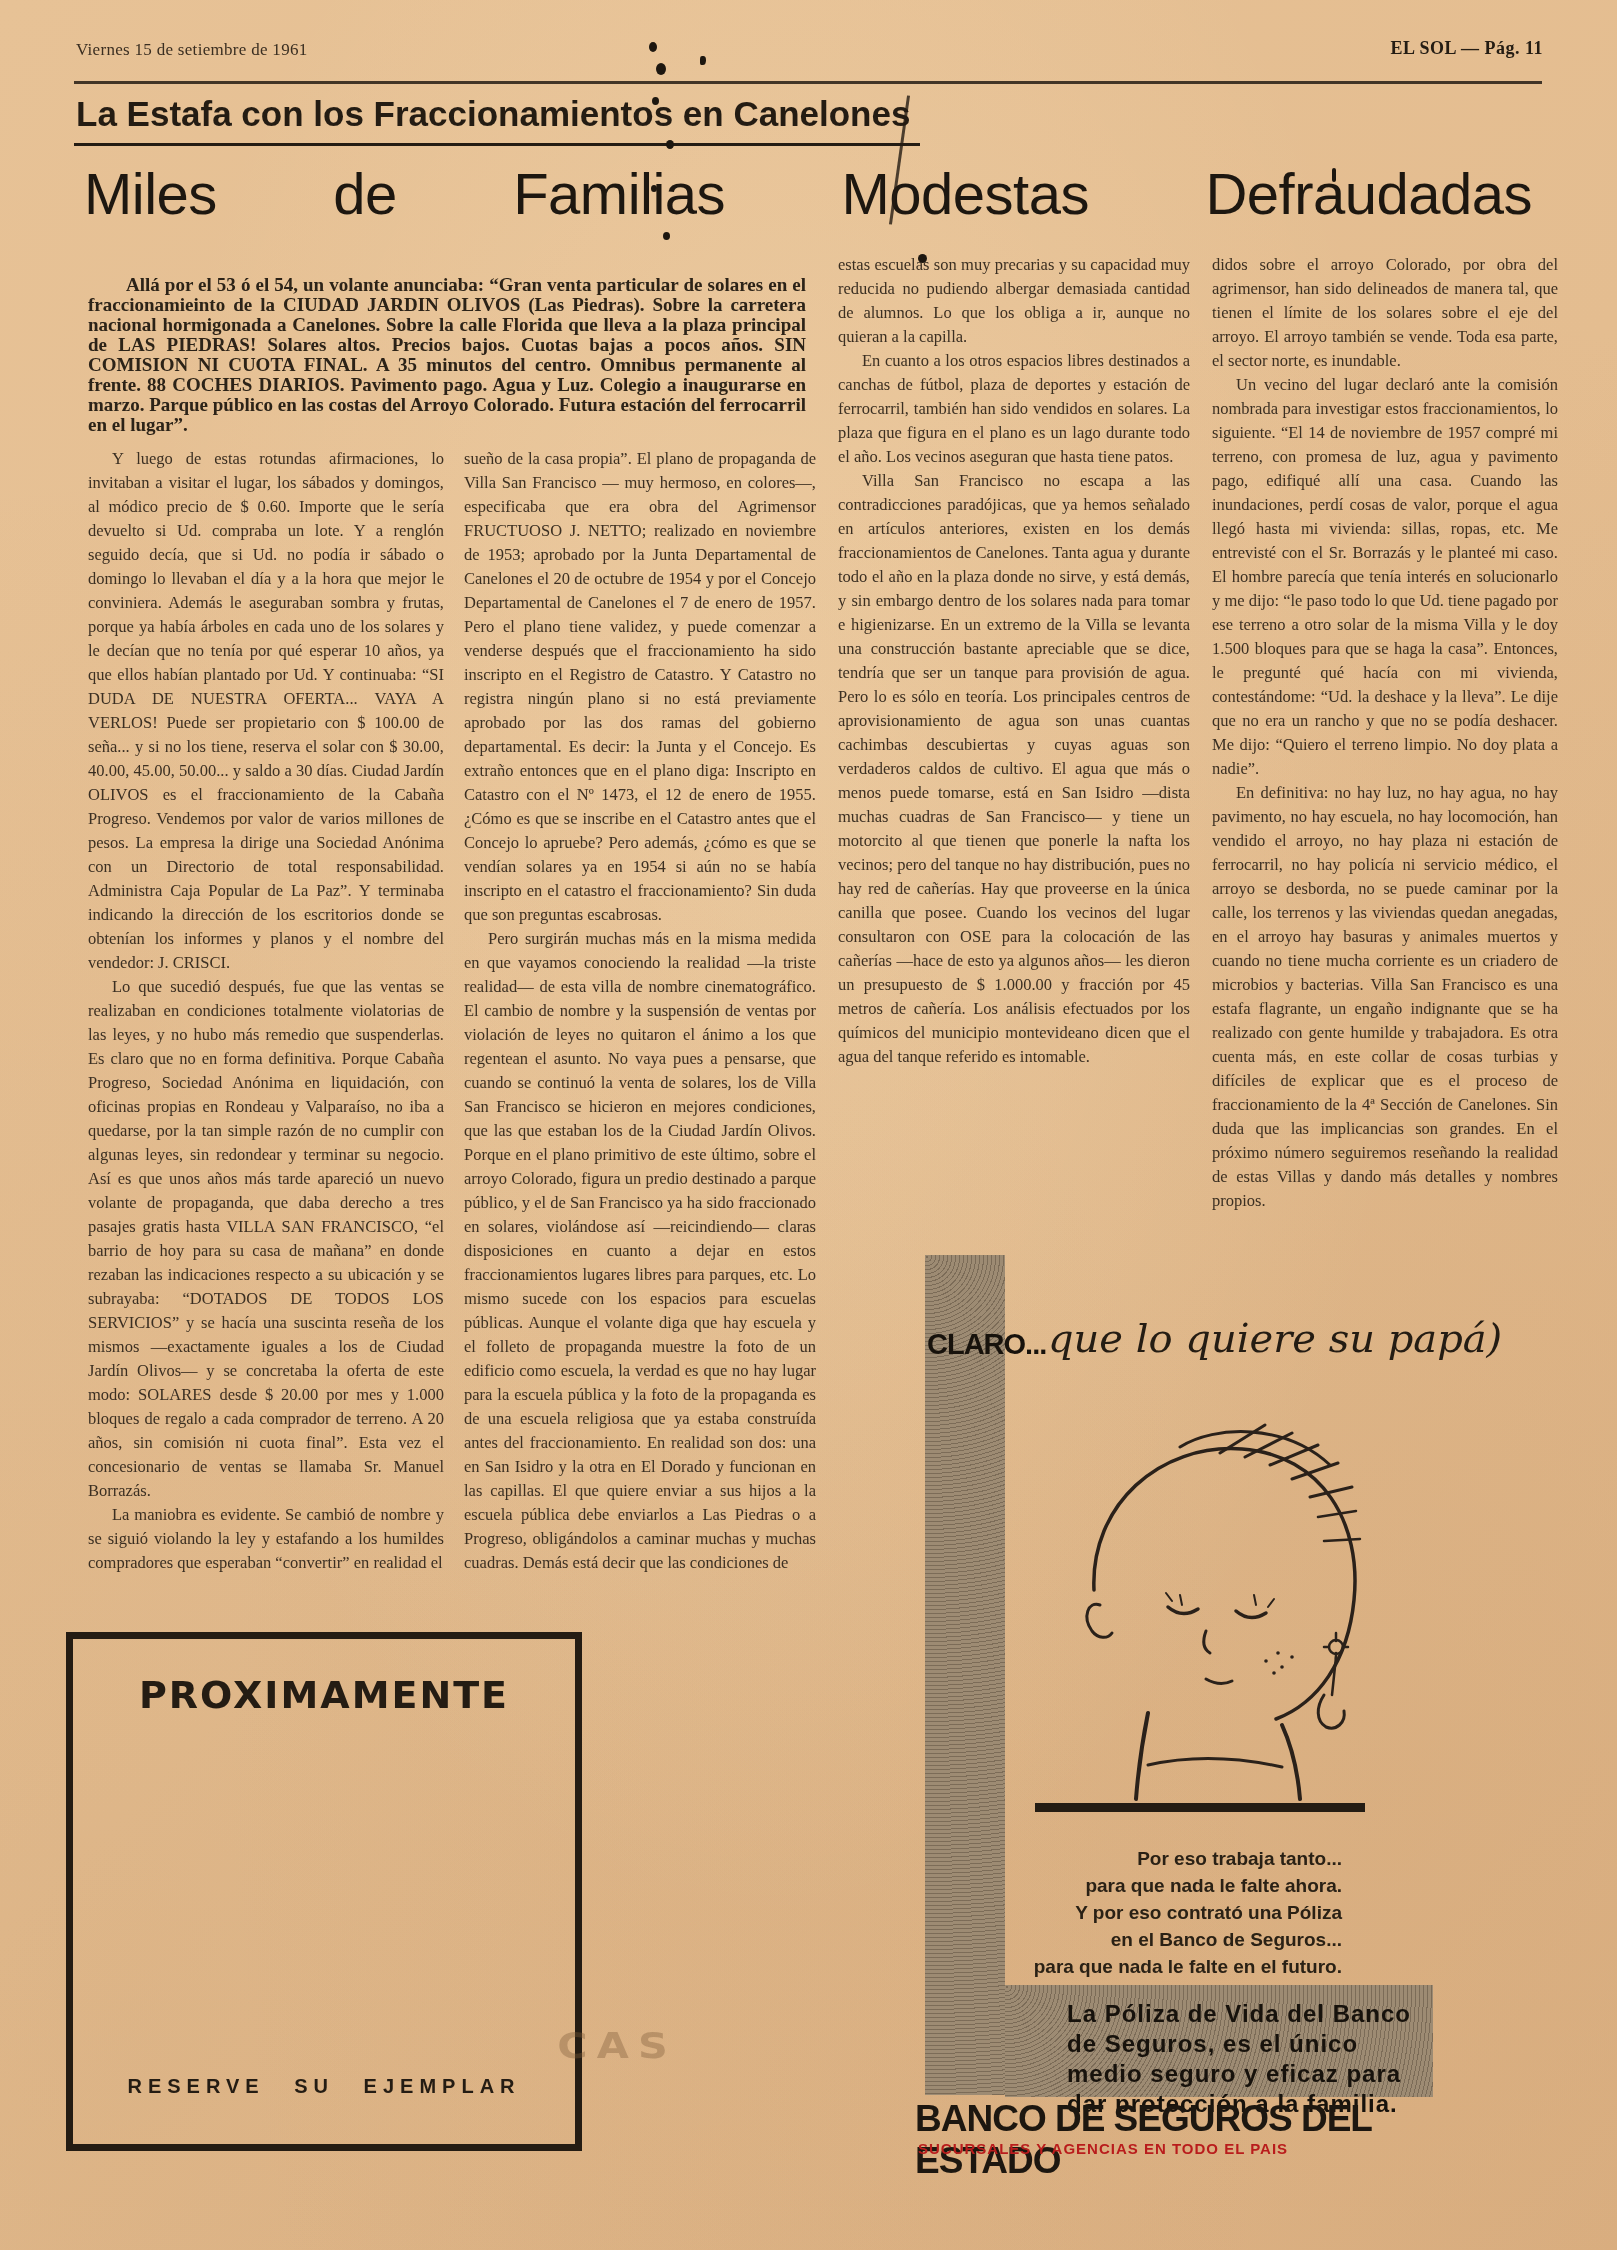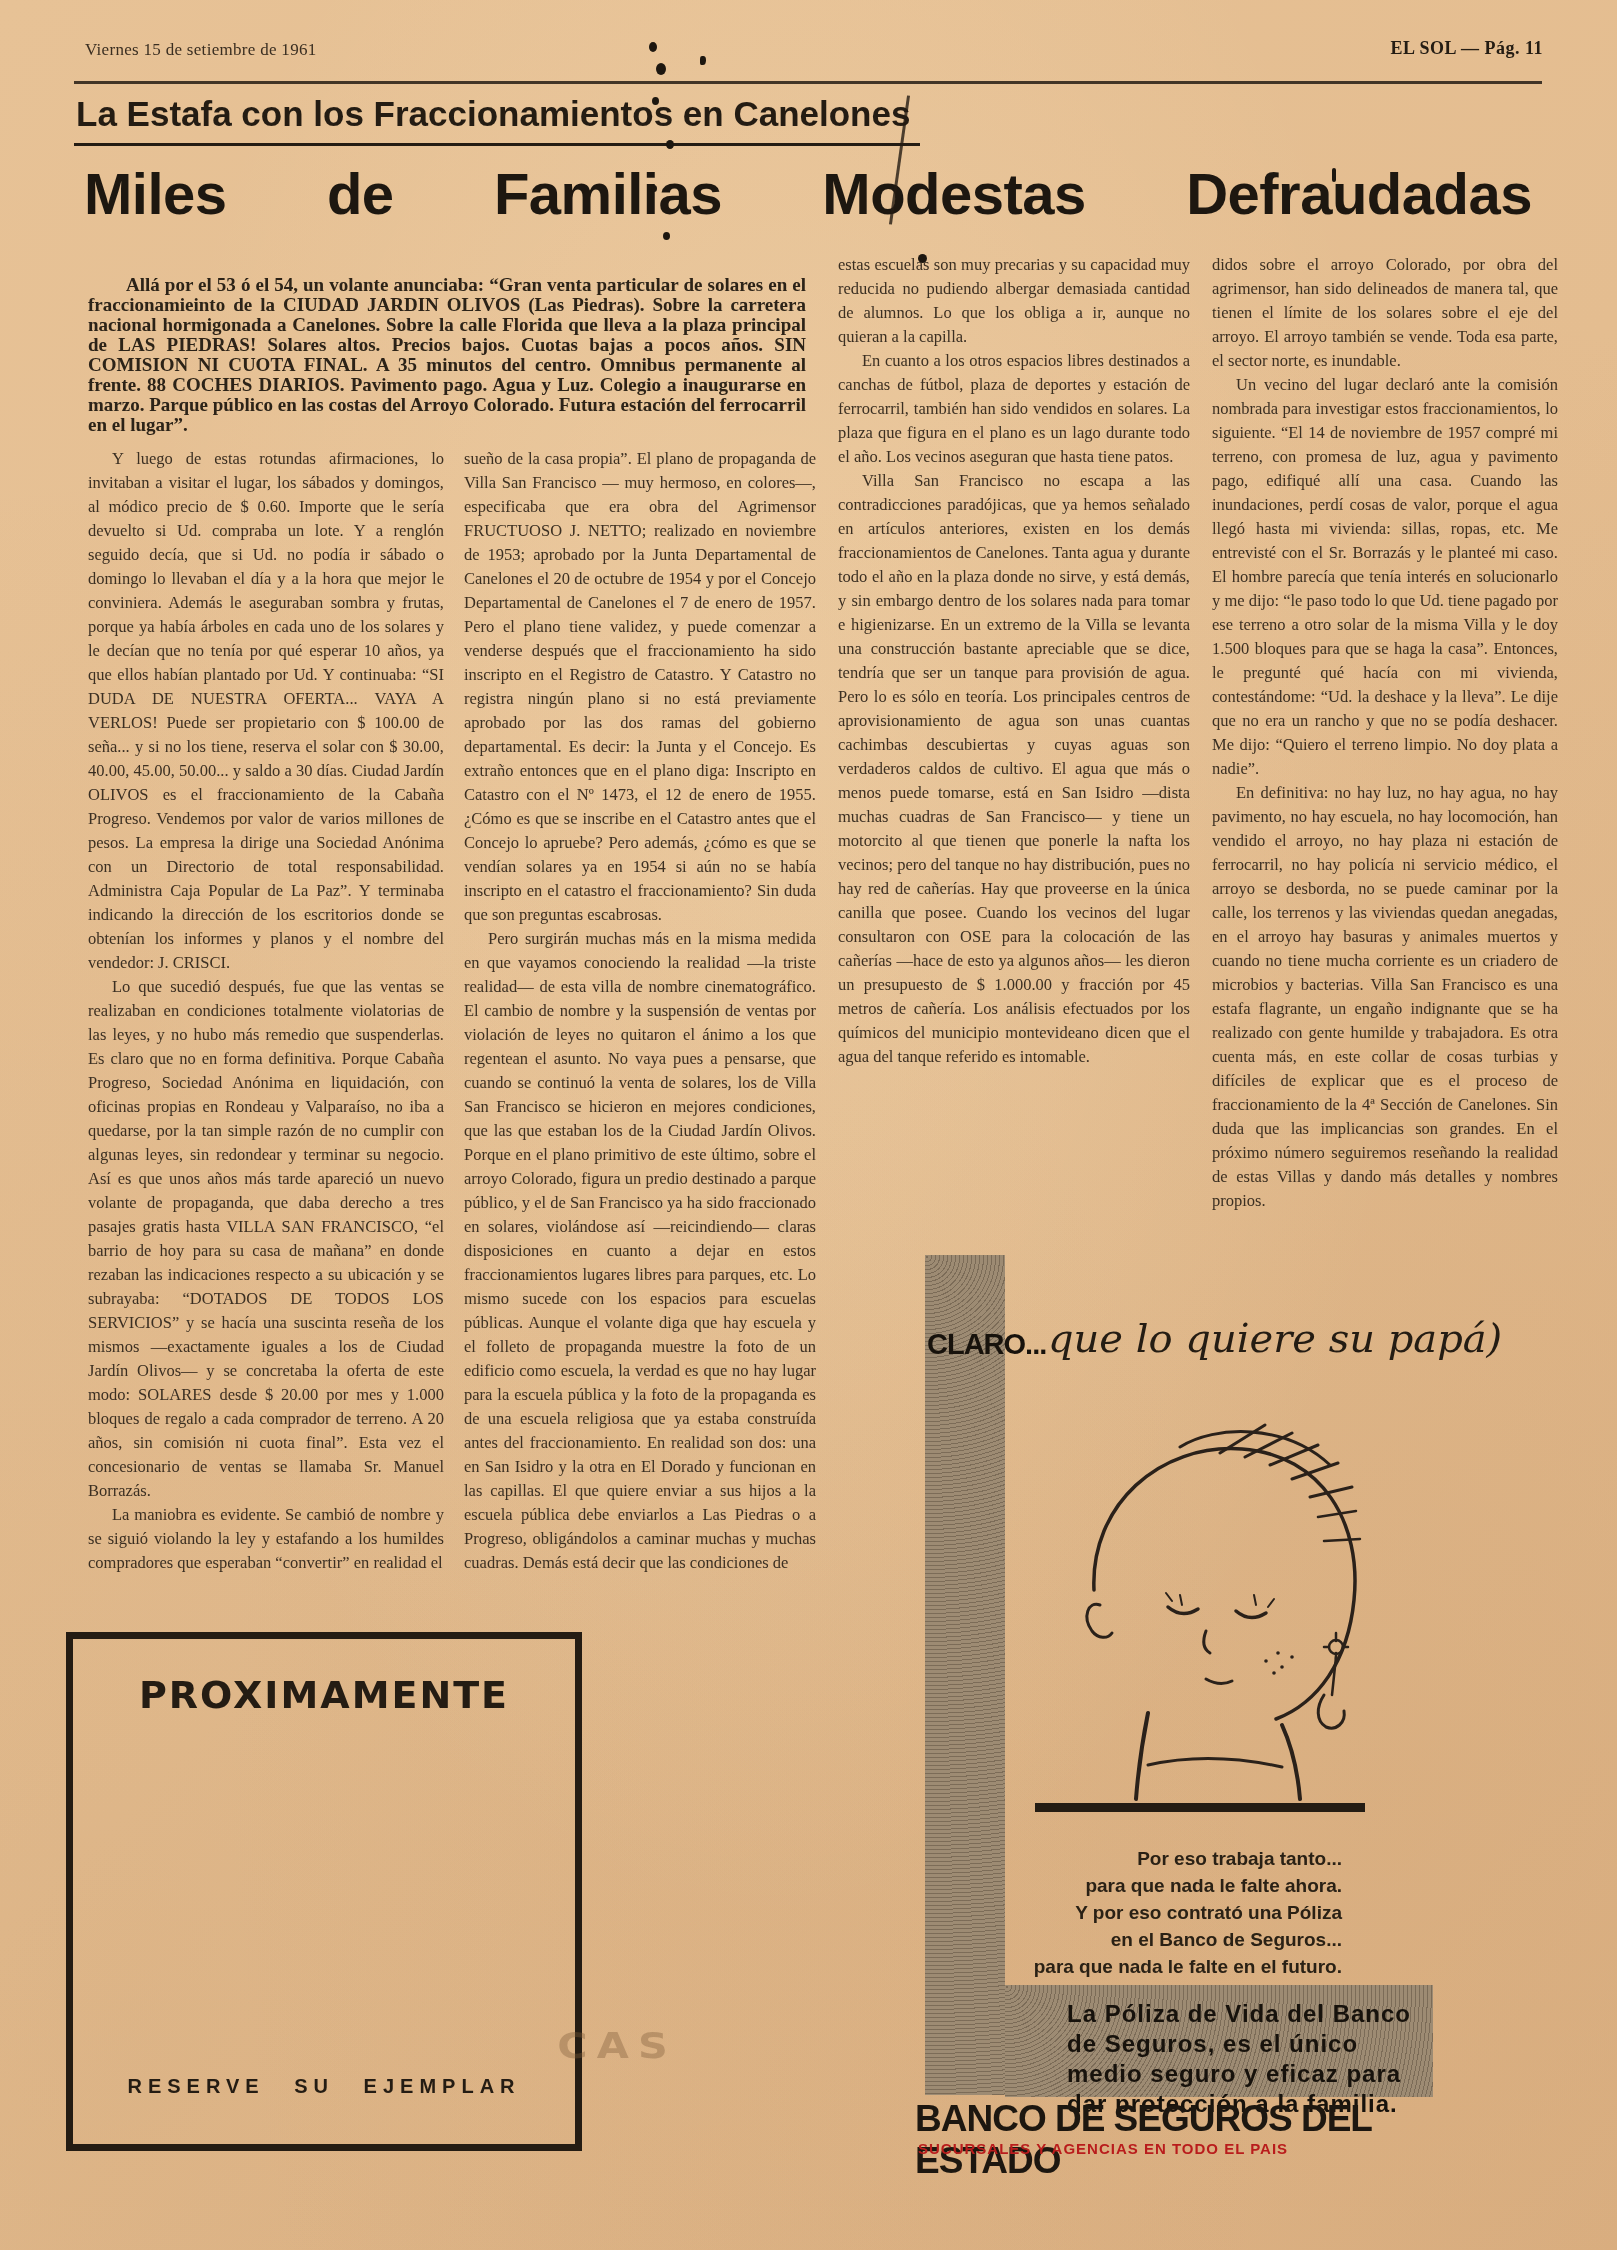--- a/index.html
+++ b/index.html
@@ -9,28 +9,28 @@
   .paper {
     position:absolute; inset:0;
     background:
       radial-gradient(ellipse at 48% 35%, rgba(255,236,200,.25) 0%, rgba(255,236,200,0) 55%),
       radial-gradient(ellipse at 85% 80%, rgba(160,110,60,.10) 0%, rgba(160,110,60,0) 60%),
       radial-gradient(ellipse at 8% 90%, rgba(160,110,60,.10) 0%, rgba(160,110,60,0) 55%),
       linear-gradient(135deg,#e7c296 0%,#e4bd90 50%,#ddb284 100%);
   }
   .abs { position:absolute; }
   
-  .date { top:40px; left:85px; font-size:17px; color:#3a2e21; letter-spacing:.3px; }
+  .date { top:40px; left:76px; font-size:17px; color:#3a2e21; letter-spacing:.3px; }
   .masthead { top:38px; right:74px; font-size:18px; font-weight:bold; color:#241c13; letter-spacing:.5px; }
   .rule { top:81px; left:74px; width:1468px; height:3px; background:#241c13; opacity:.85; }
   
   .kicker { top:94px; left:74px; font-family:"Liberation Sans",sans-serif; font-weight:bold;
             font-size:35px; color:#241c13; border-bottom:3px solid #241c13; padding:0 10px 9px 2px; }
   .headline { top:160px; left:84px; width:1448px; font-family:"Liberation Sans",sans-serif;
-              font-weight:bold; font-size:58px; color:#1d1710; letter-spacing:-.5px;
+              font-weight:normal; font-size:58px; color:#1d1710; letter-spacing:-.5px;
               text-align:justify; text-align-last:justify; white-space:nowrap2; }
   
   .lead { top:275px; left:88px; width:718px; font-weight:bold; font-size:19px; line-height:20px;
           text-align:justify; text-indent:38px; color:#2c2318; }
   
   .col { width:356px; font-size:16.5px; line-height:24px; text-align:justify; color:#3b2f22; }
   .col p { margin:0; text-indent:24px; }
   .col.cont p:first-child { text-indent:0; }
   .col1 { top:447px; left:88px; }
   .col2 { top:447px; left:464px; width:352px; }

